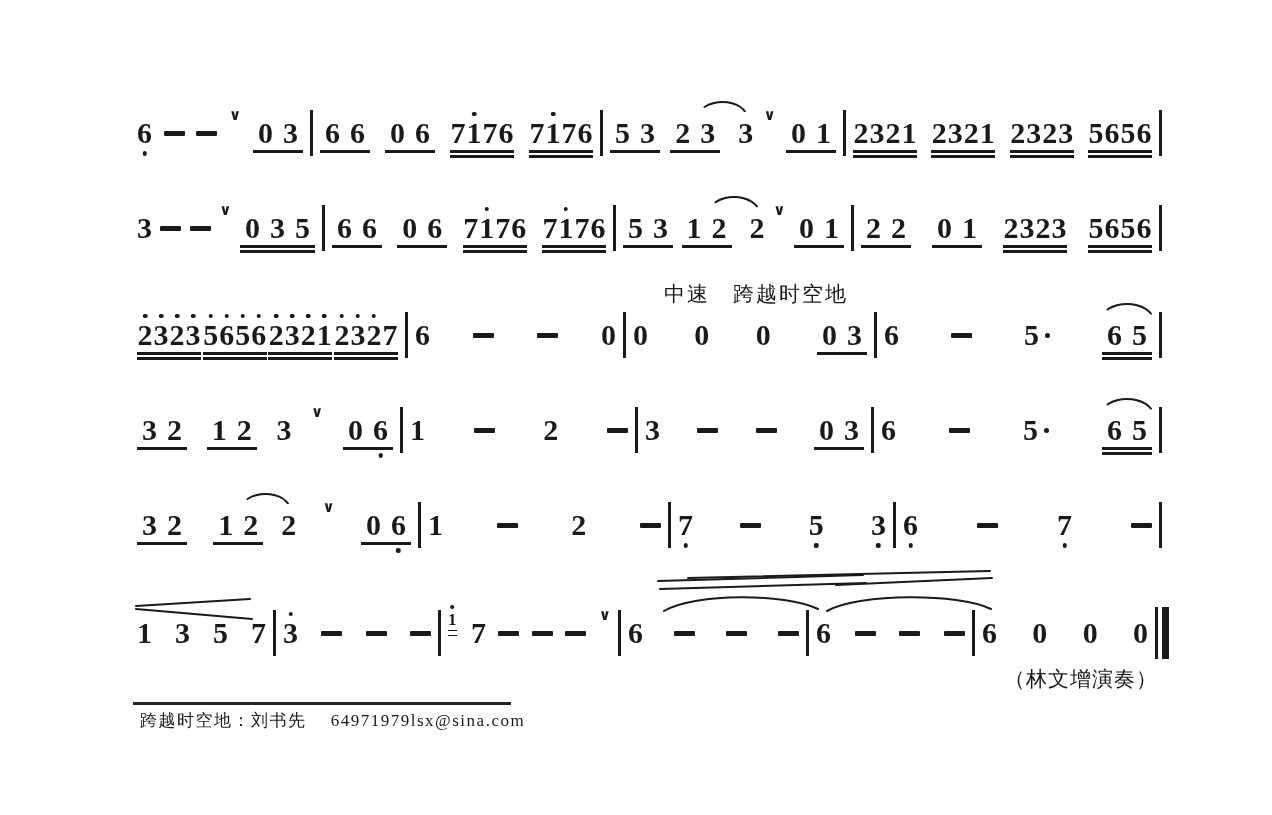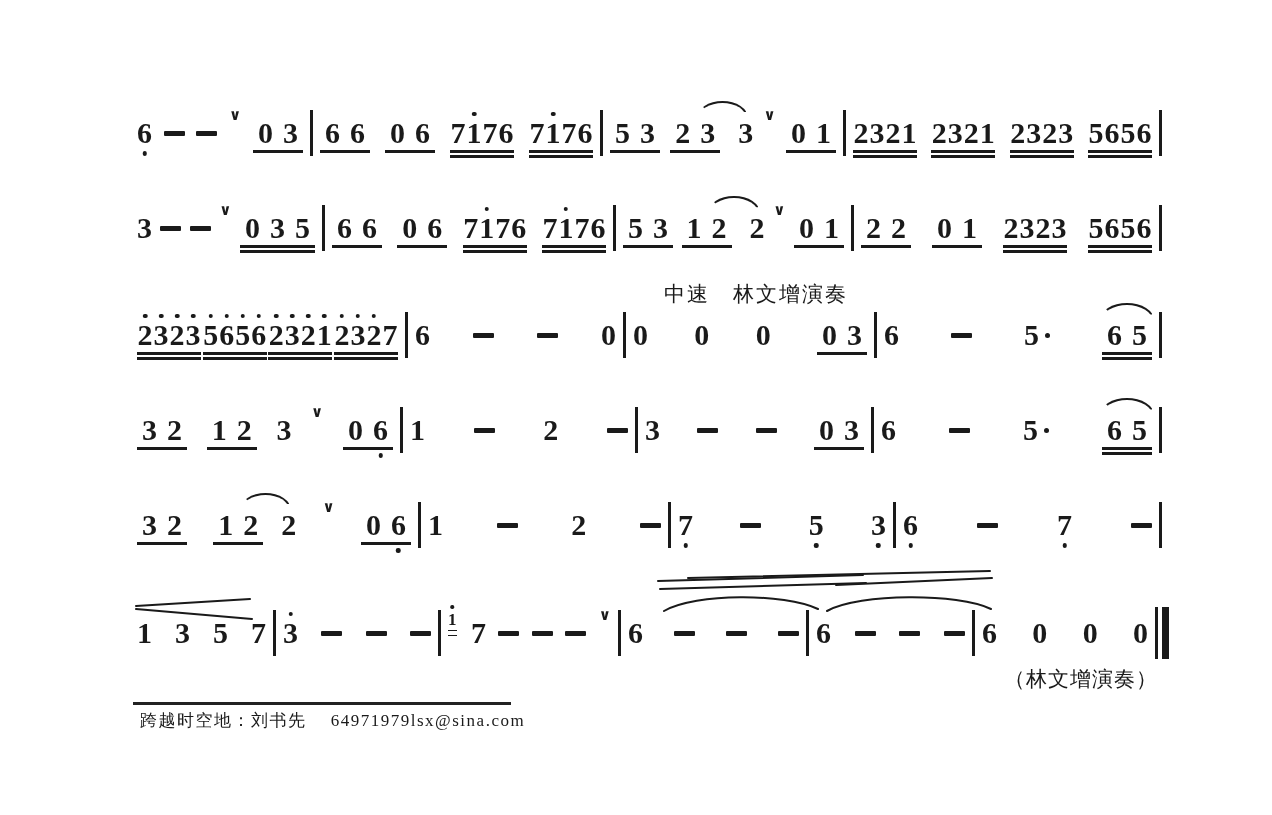--- a/index.html
+++ b/index.html
@@ -368,21 +368,21 @@
           <span class="dash"></span>
           <span class="dash"></span>
           <span class="note">
             <span class="digits">
               <span class="dg">0</span>
             </span>
           </span>
         </div>
         <span class="bar"></span>
         <div class="measure" style="width: 248px;">
-          <div class="tempo">中速　林文增演奏</div>
+          <div class="tempo">中速　跨越时空地</div>
           <span class="note">
             <span class="digits">
               <span class="dg">0</span>
             </span>
           </span>
           <span class="note">
             <span class="digits">
               <span class="dg">0</span>
             </span>
           </span>

